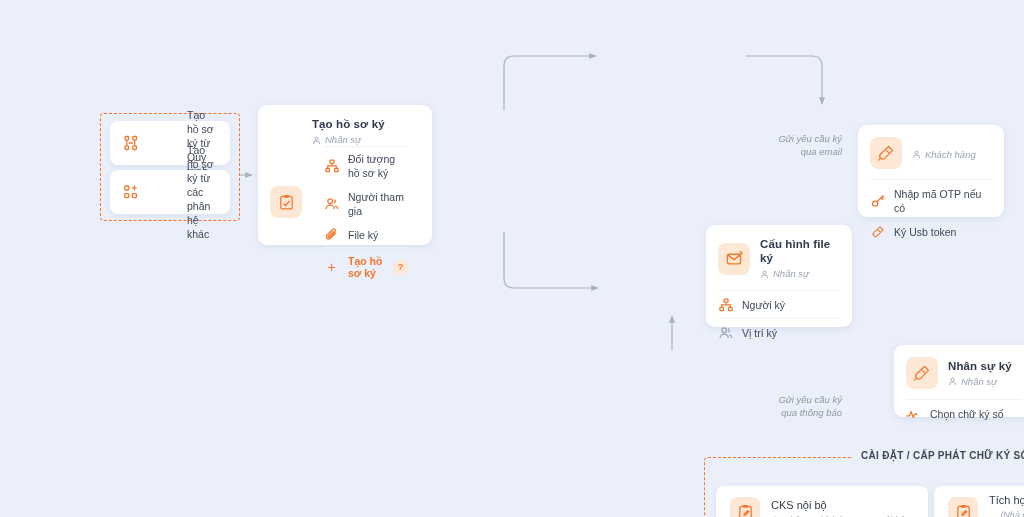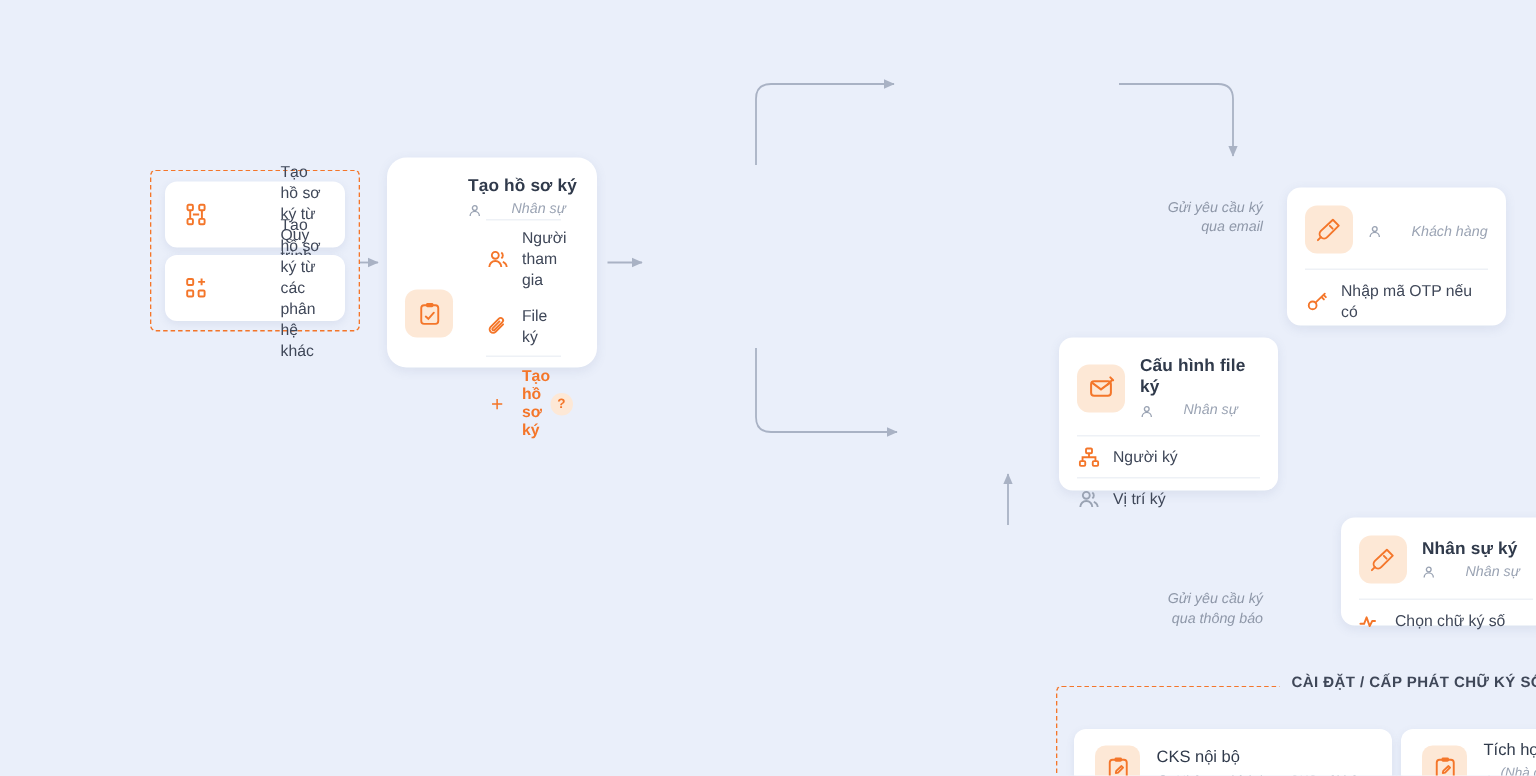--- a/index.html
+++ b/index.html
@@ -23,21 +23,21 @@
     box-shadow:0 2px 7px rgba(80,100,150,.11);
     box-sizing:border-box;
   }
   .card-head{display:flex;align-items:center;gap:10px;padding:12px 12px 10px 12px;}
   .ico-box{
     width:32px;height:32px;flex:0 0 32px;border-radius:8px;background:#fde8d6;
     display:flex;align-items:center;justify-content:center;
   }
   .ttl-wrap{min-width:0;}
   .c-title{font-size:11.5px;font-weight:bold;color:#303a4b;line-height:14px;letter-spacing:.1px;}
-  .c-sub{display:flex;align-items:center;gap:20px;margin-top:3px;font-size:9.5px;font-style:italic;color:#9aa3b3;line-height:12px;}
+  .c-sub{display:flex;align-items:center;gap:4px;margin-top:3px;font-size:9.5px;font-style:italic;color:#9aa3b3;line-height:12px;}
   .divider{height:1px;background:#eef1f6;margin:0 12px;}
   .row{display:flex;align-items:center;gap:9px;padding:5px 12px;font-size:10.5px;color:#3f4758;line-height:14px;}
   .row .rico{width:15px;flex:0 0 15px;display:flex;align-items:center;justify-content:center;}
   .act{display:flex;align-items:center;padding:7px 12px 8px 12px;font-size:10.5px;color:#f4762a;font-weight:bold;}
   .act .plus{width:15px;flex:0 0 15px;text-align:center;font-size:14px;font-weight:normal;color:#f4762a;line-height:10px;}
   .act .lbl{margin-left:9px;}
   .act .qmark{margin-left:auto;}
   .qcircle{width:15px;height:15px;border-radius:50%;background:#fde8d6;display:flex;align-items:center;justify-content:center;}
 
   
@@ -129,40 +129,51 @@
         <rect x="9.4" y="9.6" width="4" height="4" rx=".8"></rect>
         <path d="M11.4 1.6 L11.4 6.2 M9.1 3.9 L13.7 3.9"></path>
       </svg>
     </span>
     <span class="tlbl">
       <span>Tạo hồ sơ ký từ</span><br>
       <span>các phân hệ khác</span>
     </span>
   </div>
 
-  <div class="card" style="left:258px;top:105px;width:140px;height:140px;border-radius:13px;">
+  <div class="card" style="left:258px;top:105px;width:174px;height:140px;">
     <div class="card-head">
       <span class="ico-box">
         <svg width="17" height="17" viewBox="0 0 18 18" fill="none" stroke="#f4762a" stroke-width="1.35">
           <rect x="3" y="2.6" width="12" height="13.2" rx="2"></rect>
           <rect x="6.4" y="1" width="5.2" height="3" rx="1" fill="#f4762a" stroke="none"></rect>
           <path d="M6.2 10.6 L8 12.2 L11.9 7.9" stroke-linecap="round"></path>
         </svg>
       </span>
       <span class="ttl-wrap">
         <div class="c-title">Tạo hồ sơ ký</div>
         <div class="c-sub">
           <svg width="9" height="9" viewBox="0 0 12 12" fill="none" stroke="#9aa3b3" stroke-width="1.2">
             <circle cx="6" cy="3.6" r="2.1"></circle>
               <path d="M1.9 10.6 a4.1 4.1 0 0 1 8.2 0"></path>
           </svg>
           <span>Nhân sự</span>
 
     </div>
     <div class="divider"></div>
+    <div class="row">
+      <span class="rico">
+        <svg width="14" height="14" viewBox="0 0 14 14" fill="none" stroke="#f4762a" stroke-width="1.25">
+          <rect x="5" y="1" width="4" height="3.2" rx=".7"></rect>
+          <rect x="0.9" y="9.4" width="3.6" height="3.2" rx=".7"></rect>
+          <rect x="9.5" y="9.4" width="3.6" height="3.2" rx=".7"></rect>
+          <path d="M7 4.2 L7 6.8 M2.7 9.4 L2.7 6.8 L11.3 6.8 L11.3 9.4"></path>
+        </svg>
+      </span>
+      <span>Đối tượng hồ sơ ký</span>
+    </div>
     <div class="row">
       <span class="rico">
         <svg width="14" height="14" viewBox="0 0 14 14" fill="none" stroke="#f4762a" stroke-width="1.25">
           <circle cx="5.2" cy="4.2" r="2.3"></circle>
                 <path d="M1.2 12 a4 4 0 0 1 8 0"></path>
           <path d="M9.2 2.4 a2.3 2.3 0 0 1 0 3.8 M10.2 8.6 a4 4 0 0 1 2.6 3.4"></path>
         </svg>
       </span>
       <span>Người tham gia</span>
     </div>
@@ -254,20 +265,29 @@
     <div class="divider"></div>
     <div class="row" style="padding-top:7px;">
       <span class="rico">
         <svg width="14" height="14" viewBox="0 0 14 14" fill="none" stroke="#f4762a" stroke-width="1.25" stroke-linecap="round">
           <circle cx="4.1" cy="9.6" r="2.6"></circle>
           <path d="M6 7.8 L12.2 1.8 M10 4 L11.6 5.6 M11.4 2.6 L12.9 4.1"></path>
         </svg>
       </span>
       <span>Nhập mã OTP nếu có</span>
     </div>
+    <div class="row">
+      <span class="rico">
+        <svg width="14" height="14" viewBox="0 0 18 18" fill="none" stroke="#f4762a" stroke-width="1.4" stroke-linecap="round" stroke-linejoin="round">
+          <path d="M11.6 2.5 L15.5 6.4 L7.8 14.1 a3 3 0 0 1-4.2 0 a3 3 0 0 1 0-4.2 z"></path>
+          <path d="M9.6 6.6 L11.4 8.4"></path>
+        </svg>
+      </span>
+      <span>Ký Usb token</span>
+    </div>
   </div>
 
   <div class="card" style="left:602px;top:240px;width:140px;height:72px;margin-left:34px;">
     <div class="card-head">
       <span class="ico-box">
         <svg width="18" height="18" viewBox="0 0 18 18" fill="none" stroke="#f4762a" stroke-width="1.3" stroke-linecap="round" stroke-linejoin="round">
           <path d="M11.6 2.5 L15.5 6.4 L7.8 14.1 a3 3 0 0 1-4.2 0 a3 3 0 0 1 0-4.2 z"></path>
           <path d="M9.6 6.6 L11.4 8.4"></path>
           <path d="M3.6 14.1 L1.6 16.1"></path>
         </svg>

